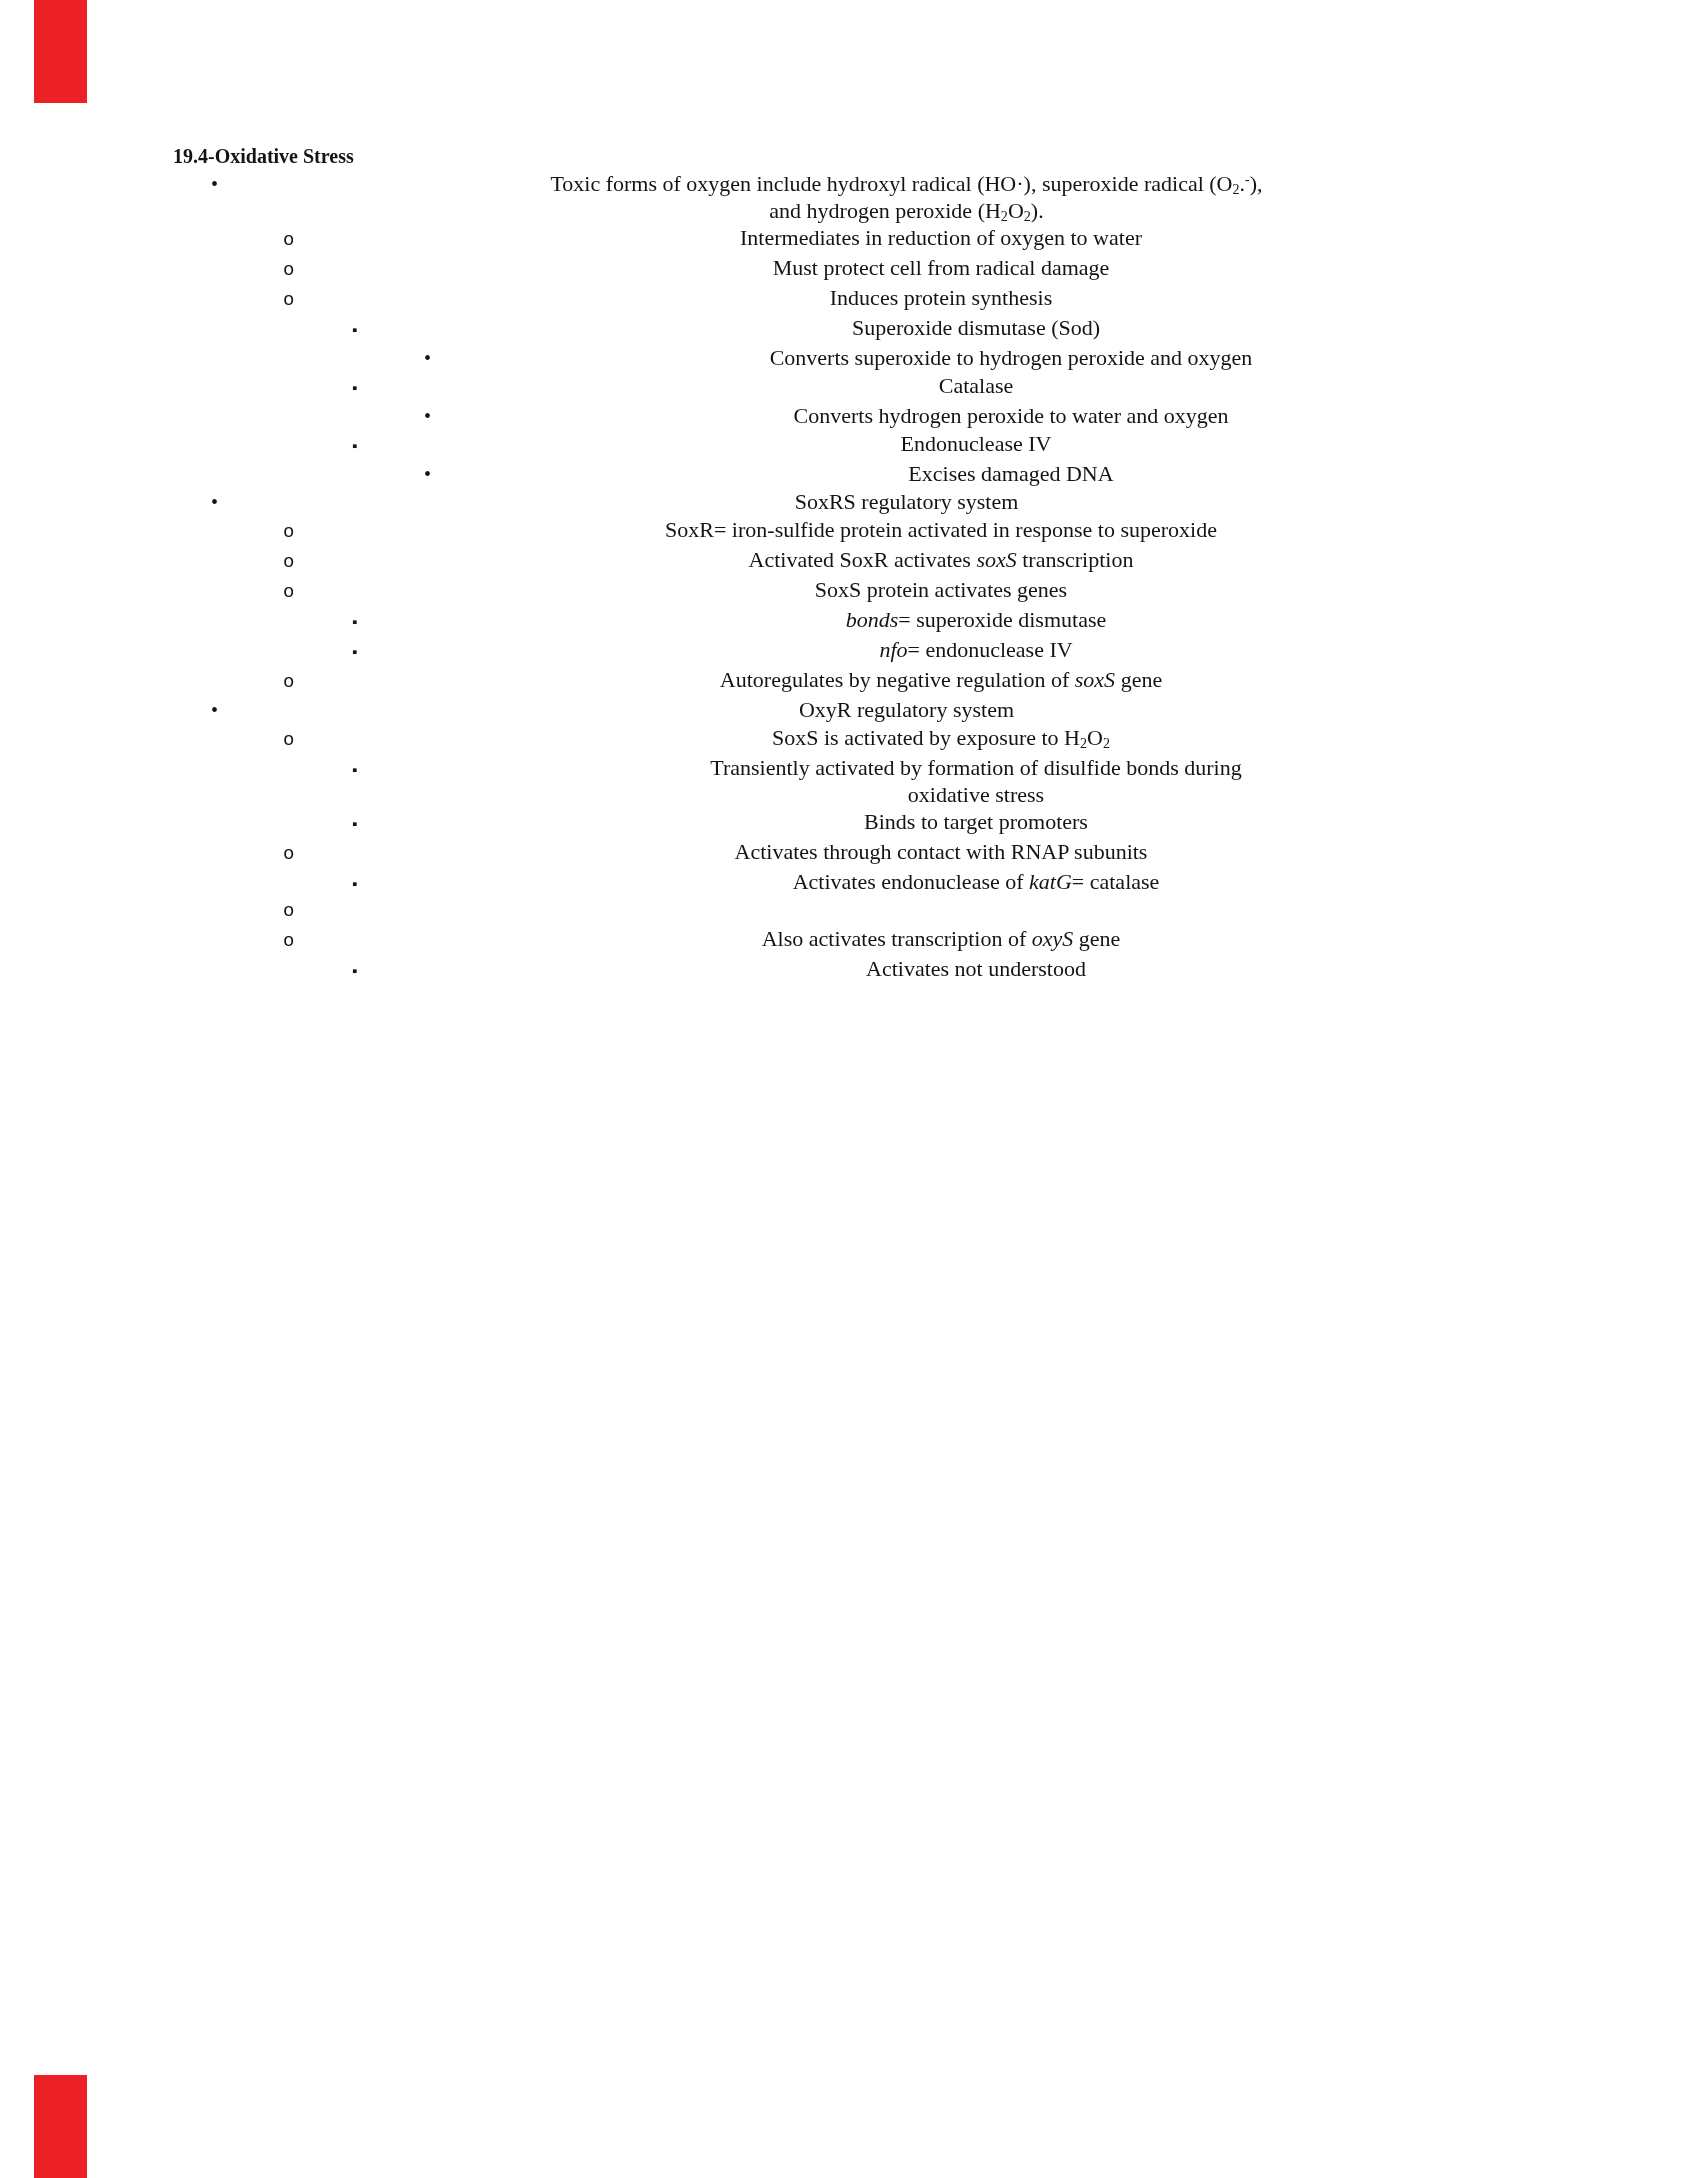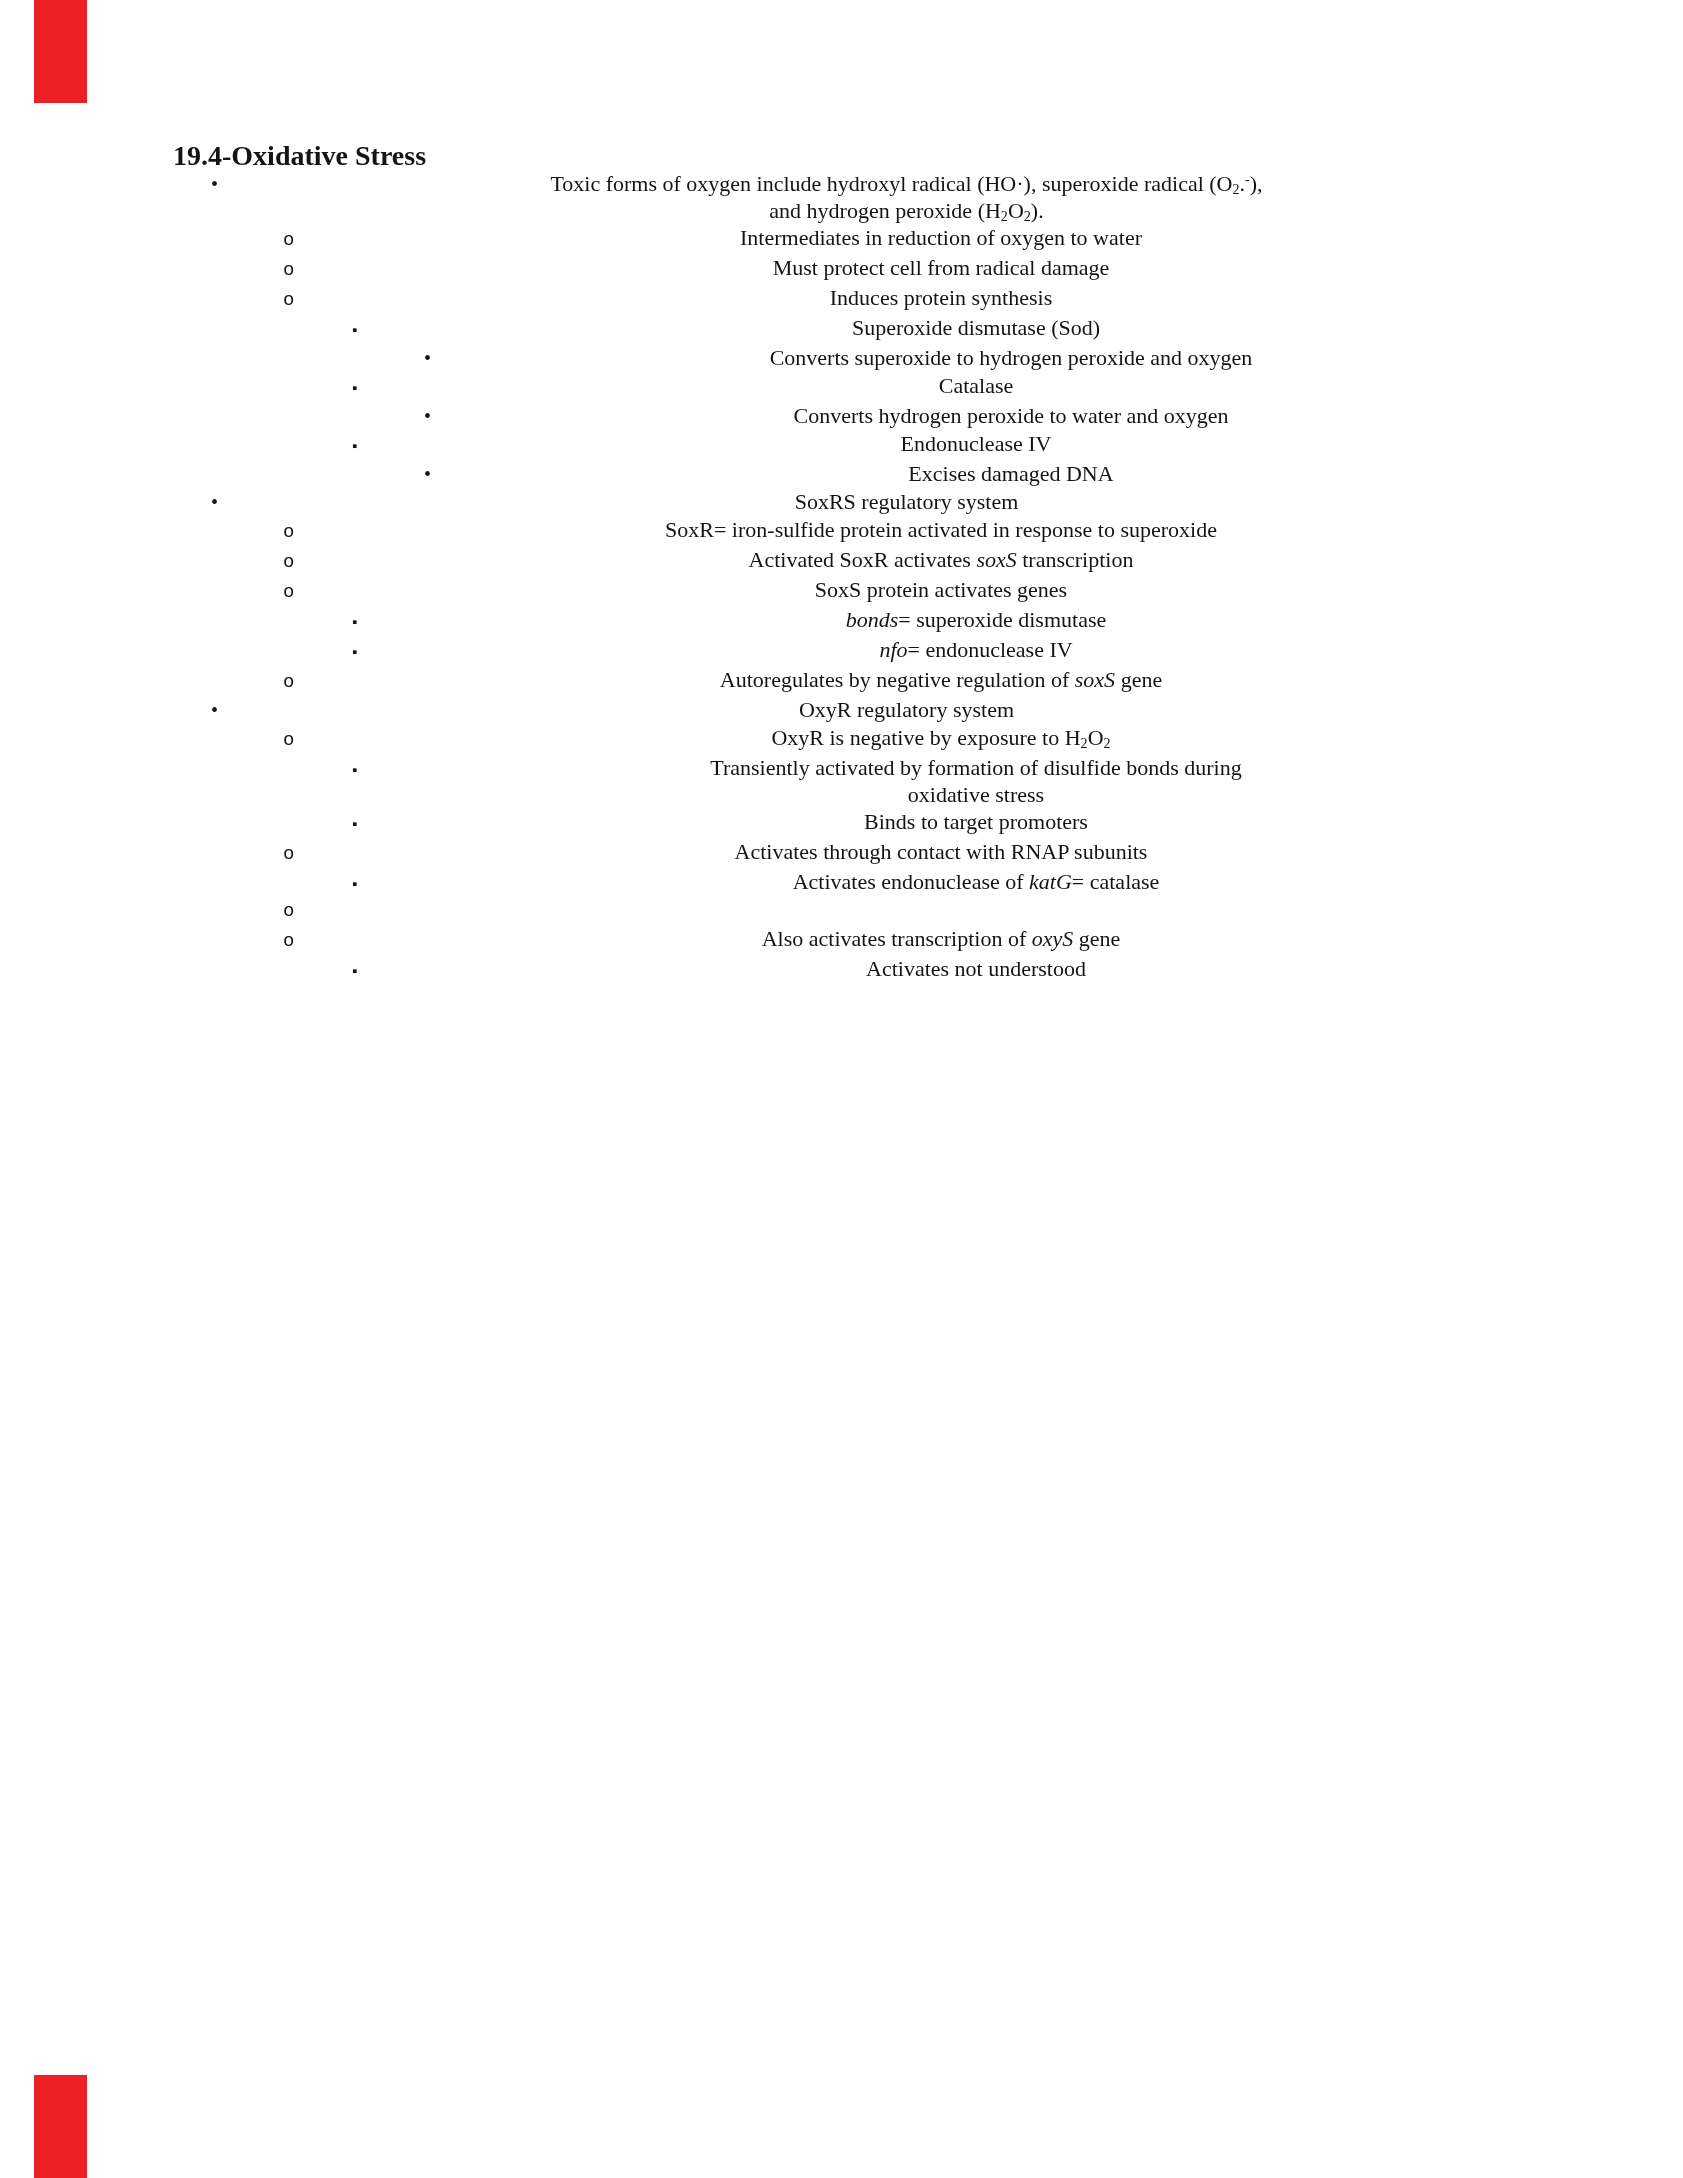--- a/index.html
+++ b/index.html
@@ -25,21 +25,21 @@
     position: absolute;
     left: 34px;
     width: 53px;
     height: 103px;
   }
   .red-mark.top { top: 0; }
   .red-mark.bottom { bottom: 0; }
   .doc-title {
     padding-left: 173px;
     font-weight: bold;
-    font-size: 28px;
+    font-size: 20px;
     line-height: 28px;
     margin: 0;
   }
   .li {
     display: flex;
     align-items: baseline;
     font-size: 22px;
     line-height: 27px;
   }
   .li .bullet {
@@ -141,21 +141,21 @@
       <div class="li level-2">
         <span class="bullet">o</span>
         <span class="content"><span>Autoregulates by negative regulation of </span><i>soxS</i><span> gene</span></span>
       </div>
       <div class="li level-1">
         <span class="bullet">•</span>
         <span class="content"><span>OxyR regulatory system</span></span>
       </div>
       <div class="li level-2">
         <span class="bullet">o</span>
-        <span class="content"><span>OxyR is negative by exposure to H</span><sub>2</sub><span>O</span><sub>2</sub></span>
+        <span class="content"><span>SoxS is activated by exposure to H</span><sub>2</sub><span>O</span><sub>2</sub></span>
       </div>
       <div class="li level-3">
         <span class="bullet">▪</span>
         <span class="content"><span>Transiently activated by formation of disulfide bonds during</span><br><span>oxidative stress</span></span>
       </div>
       <div class="li level-3">
         <span class="bullet">▪</span>
         <span class="content"><span>Binds to target promoters</span></span>
       </div>
       <div class="li level-2">

